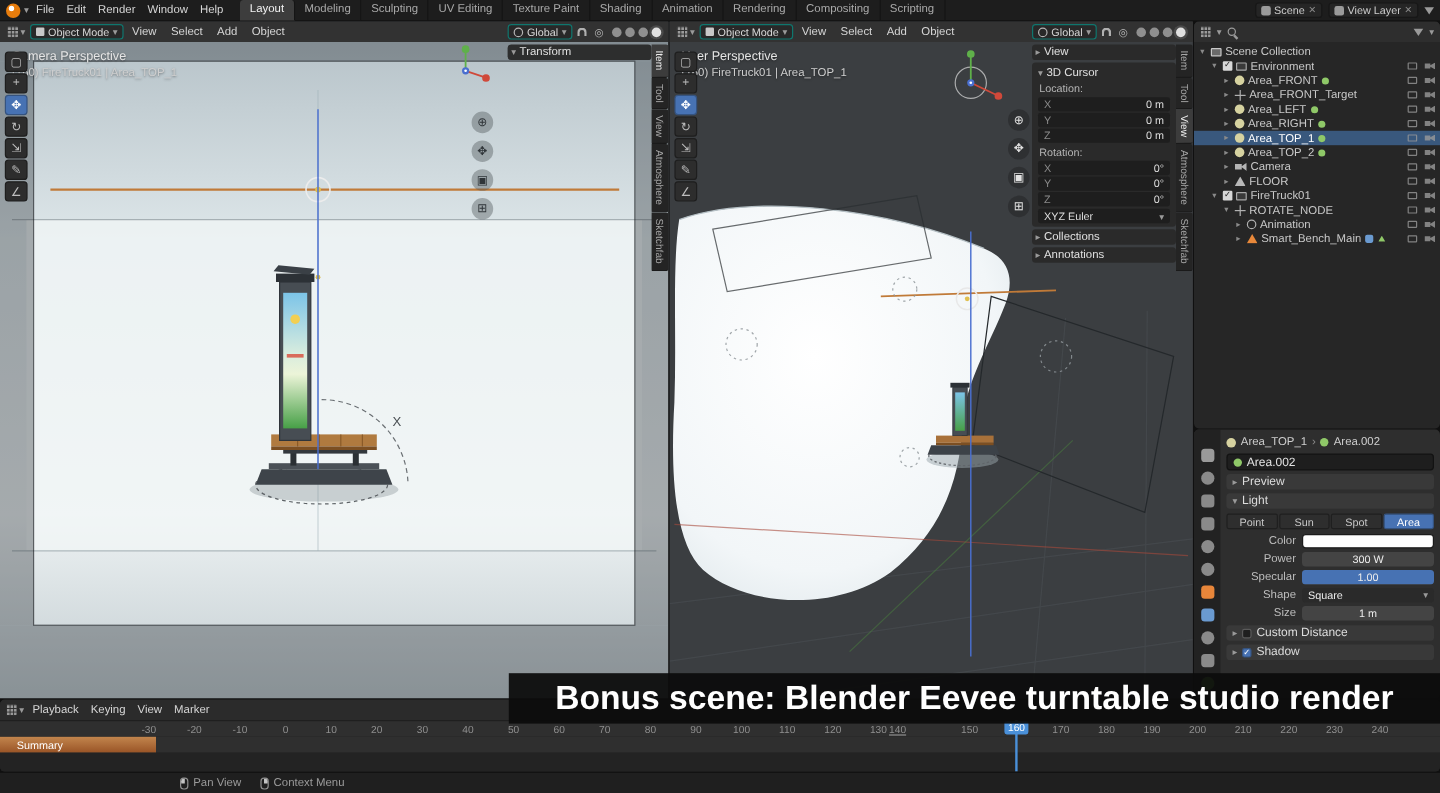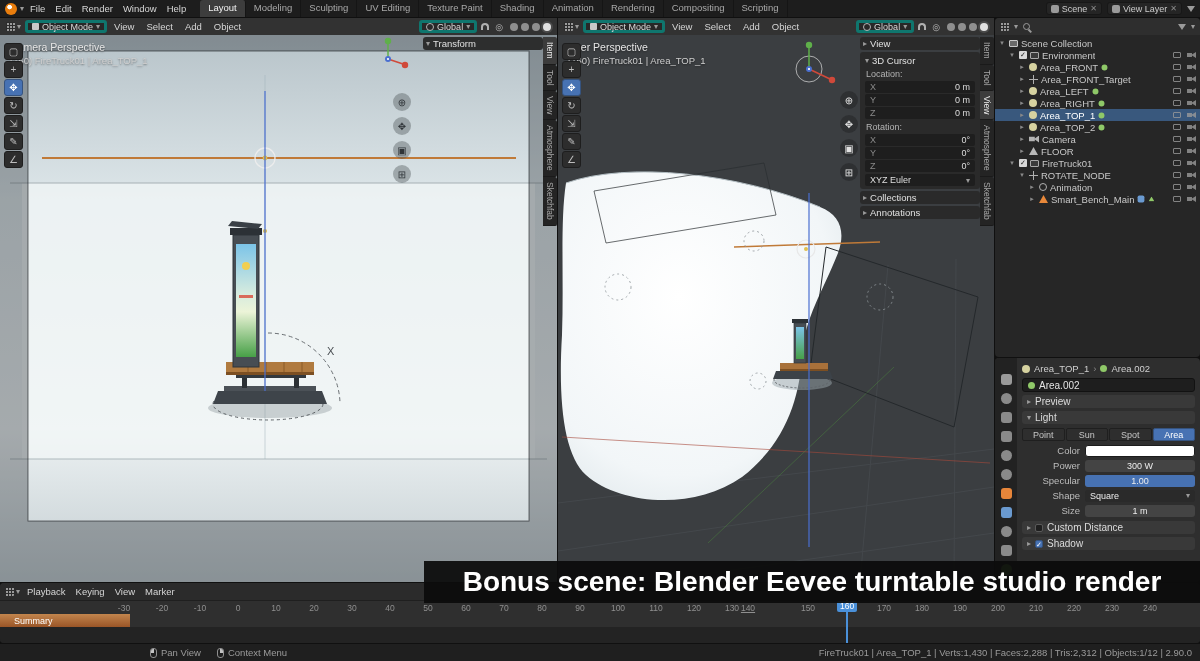--- a/index.html
+++ b/index.html
@@ -20,21 +20,21 @@
 .caret{color:#9a9a9a;font-size:8px}
 
 .vp{position:absolute;background:#3c3f41}
 .vp-left{left:0;top:18px;width:557px;height:564px}
 .vp-right{left:558px;top:18px;width:436px;height:564px}
 .vp-header{position:absolute;left:0;top:0;right:0;height:17px;background:#323232;display:flex;align-items:center;gap:2px;padding:0 4px;z-index:7;white-space:nowrap;overflow:hidden}
 .vp-body{position:absolute;left:0;top:17px;right:0;bottom:0;overflow:hidden}
 .scene-svg{position:absolute;left:0;top:0;width:100%;height:100%}
 .ed-chip{display:flex;align-items:center;gap:2px;padding:0 2px}
 .ed-grid{width:9px;height:9px;background-color:#9a9a9a;background-image:linear-gradient(#2b2b2b 1px,transparent 1px),linear-gradient(90deg,#2b2b2b 1px,transparent 1px);background-size:3px 3px;display:inline-block;border-radius:1px}
-.hdr-dd{display:flex;align-items:center;gap:3px;background:#282828;border:3px solid #0f766e;border-radius:3px;height:13px;padding:0 4px;font-size:9px;color:#d8d8d8}
+.hdr-dd{display:flex;align-items:center;gap:3px;background:#282828;border:1px solid #0f766e;border-radius:3px;height:13px;padding:0 4px;font-size:9px;color:#d8d8d8}
 .mode-ic{width:7px;height:7px;background:#c8c8c8;border-radius:1px}
 .globe-ic{width:8px;height:8px;border-radius:50%;border:1px solid #b4b4b4;display:inline-block}
 .magnet-ic{width:8px;height:7px;border:2px solid #b0b0b0;border-bottom:none;border-radius:5px 5px 0 0;display:inline-block;margin:0 2px}
 .hdr-ic{color:#b8b8b8;font-size:9px;padding:0 2px}
 .flex1{flex:1}
 .shading-group{display:flex;align-items:center;margin-right:2px}
 .shade-dot{width:8px;height:8px;border-radius:50%;background:#8f8f8f;margin-left:3px;display:inline-block}
 .shade-dot.active{background:#e0e0e0;box-shadow:0 0 0 2px #4a4a4a}
 .vp-label{position:absolute;left:10px;top:6px;z-index:6;color:#e6e6e6;font-size:10.5px;text-shadow:0 1px 2px rgba(0,0,0,.45)}
 .vp-sublabel{margin-top:2px;color:#cfcfcf;font-size:9.5px}
@@ -758,18 +758,17 @@
     <div class="sb-left" id="sb-left">
         <span class="sb-item">
           <span class="mouse mouse-left-icon"></span>
           <span>Pan View</span>
         </span>
         <span class="sb-item">
           <span class="mouse mouse-right-icon"></span>
           <span>Context Menu</span>
         </span>
       </div>
-    <div class="sb-right">FireTruck01 | Area_TOP_1 | Verts:1,430 | Faces:2,288 | Tris:2,312 | Objects:1/12 | 2.90.0</div>
   </footer>
 
   <div class="caption">Bonus scene: Blender Eevee turntable studio render</div>
 
 </div>
 
 </body></html>

